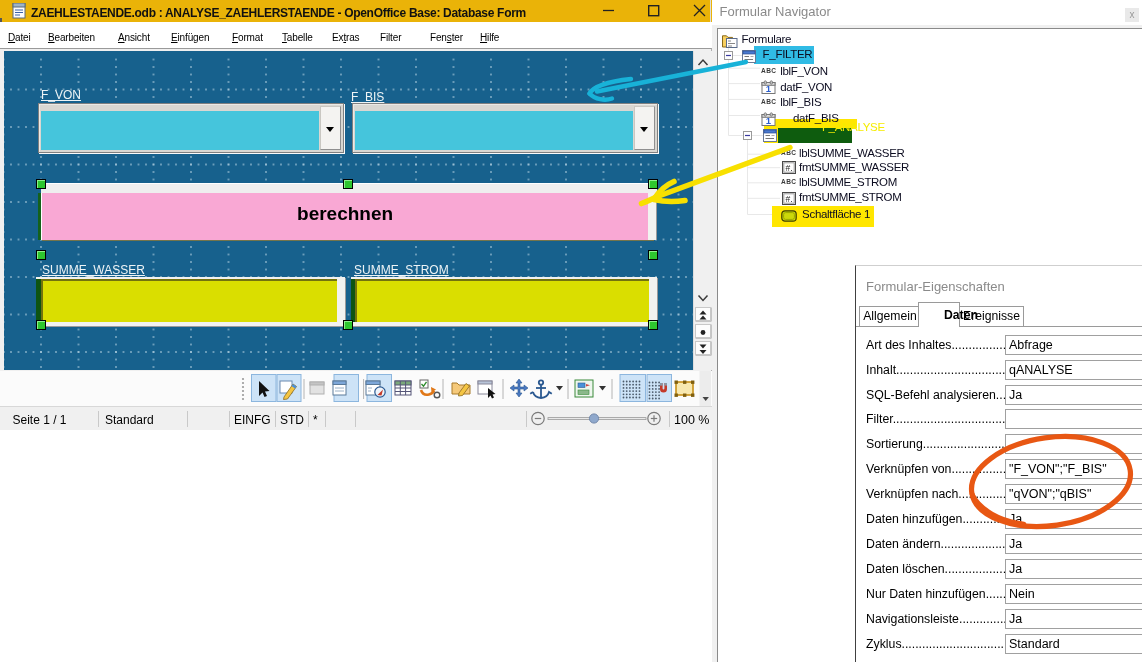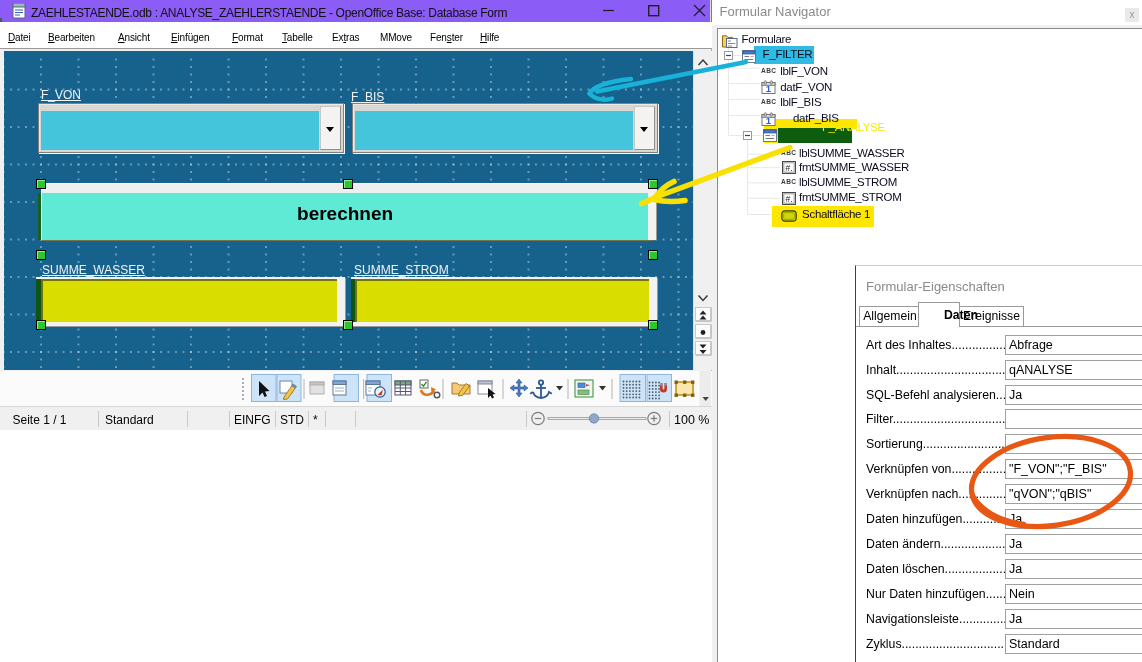--- a/index.html
+++ b/index.html
@@ -1,20 +1,20 @@
 <!DOCTYPE html>
 <html><head>
 <meta charset="utf-8">
 <style>
   html,body{margin:0;padding:0;}
   body{width:1142px;height:662px;overflow:hidden;font-family:"Liberation Sans",sans-serif;background:#fff;position:relative;}
   .abs{position:absolute;}
   
   #mainwin{left:0;top:0;width:712px;height:430px;background:#fff;}
-  #titlebar{left:0;top:0;width:712px;height:22px;background:#8b5cf6;}
+  #titlebar{left:0;top:0;width:712px;height:22px;background:#eab308;font-weight:bold;}
   #title-ico{left:12px;top:3px;width:15px;height:16px;}
   #title-text{left:31px;top:5.5px;font-size:12px;letter-spacing:-0.3px;color:#111;white-space:nowrap;}
   .winbtn{top:0px;height:22px;width:30px;text-align:center;color:#222;}
   #menubar{left:0;top:22px;width:712px;height:26px;background:#fff;}
   .mi{position:absolute;top:10px;font-size:10px;letter-spacing:-0.15px;color:#000;white-space:nowrap;}
   
   #viewport{left:0px;top:48px;width:711px;height:380px;background:#f0f0f0;border-top:1px solid #9a9a9a;border-bottom:1px solid #9a9a9a;border-right:1px solid #b0b0b0;}
   #canvas{left:4px;top:2px;width:689px;height:319px;background:#17618d;}
   #canvas:before{content:"";position:absolute;left:0;top:3.5px;right:0;bottom:0;
      background-image:
@@ -29,21 +29,21 @@
   .combo .fill{position:absolute;left:2px;top:7px;right:24px;bottom:2px;background:#45c5dc;}
   .combo .btn{position:absolute;right:2px;top:2px;width:19px;bottom:2px;background:#f4f3f1;border:1px solid #c9c7c2;border-right-color:#8f8f8f;border-bottom-color:#8f8f8f;}
   .combo .btn:after{content:"";position:absolute;left:5px;top:19.5px;border:4px solid transparent;border-top:5px solid #000;}
   
   #btn{left:34px;top:131.7px;width:618.5px;height:58px;}
   #btn .tband{position:absolute;left:3px;top:0;right:0;height:10px;background:#efefef;border-top:1.5px solid #fff;box-sizing:border-box;}
   #btn .dgl{position:absolute;left:0.3px;top:10px;width:2.7px;height:47px;background:#14611c;}
   #btn .wl{position:absolute;left:3px;top:10px;width:1.2px;height:47px;background:#fff;}
   #btn .rband{position:absolute;left:610px;top:10px;right:0;height:47px;background:#f2f2f0;border-right:1.5px solid #9a9a9a;box-sizing:border-box;}
   #btn .shadow{position:absolute;left:4px;top:57px;width:612px;height:1.2px;background:#74744a;}
-  #btnface{left:4.2px;top:10px;width:605.8px;height:47px;background:#5eead4;color:#000;
+  #btnface{left:4.2px;top:10px;width:605.8px;height:47px;background:#f9a8d4;color:#000;
      font-weight:bold;font-size:19px;text-align:center;line-height:42px;}
   
   .field{position:absolute;height:49px;background:#f2f2f0;box-shadow:1px 1px 0 #9a9a9a;}
   .field .face{position:absolute;left:4.5px;top:1.5px;right:8px;bottom:4px;background:#dade00;border-left:2px solid #72720f;border-top:2px solid #72720f;}
   .field .dg{position:absolute;left:0;top:1.5px;width:4.5px;bottom:4px;background:#0e5412;}
   .hd{position:absolute;width:8px;height:8px;background:#2ec62e;border:1px solid #000;box-shadow:inset 1px 1px 0 #8cf08c;}
   
   #vsb{left:693px;top:2px;width:18px;height:319px;background:#f0f0f0;border-left:1px solid #dedede;}
   .sbtn{position:absolute;left:1px;width:16px;height:14px;color:#333;text-align:center;}
   .sb3d{background:#fdfdfd;border:1px solid #c8c8c8;width:14px;height:12px;box-shadow:0.5px 0.5px 0 #9a9a9a;}
@@ -96,21 +96,21 @@
   <div class="abs" style="left:0;top:18px;width:2px;height:412px;background:#555;"></div>
   <div class="abs" style="left:710px;top:0;width:1px;height:48px;background:#dcdcdc;"></div>
   <div class="abs" id="menubar">
     <div class="mi" style="left:8px;"><u>D</u>atei</div>
     <div class="mi" style="left:48px;"><u>B</u>earbeiten</div>
     <div class="mi" style="left:118px;"><u>A</u>nsicht</div>
     <div class="mi" style="left:171px;"><u>E</u>infügen</div>
     <div class="mi" style="left:232px;"><u>F</u>ormat</div>
     <div class="mi" style="left:282px;"><u>T</u>abelle</div>
     <div class="mi" style="left:332px;">Ex<u>t</u>ras</div>
-    <div class="mi" style="left:380px;">MMove</div>
+    <div class="mi" style="left:380px;">Filter</div>
     <div class="mi" style="left:430px;text-align:right;">Fen<u>s</u>ter</div>
     <div class="mi" style="left:480px;"><u>H</u>ilfe</div>
   </div>
   <div class="abs" id="viewport">
     <div class="abs" id="canvas">
 
       <div class="lbl" style="left:37px;top:37px;">F_VON</div>
       <div class="lbl" style="left:347px;top:39px;text-align:right;">F_BIS</div>
       <div class="lbl" style="left:38px;top:212px;">SUMME_WASSER</div>
       <div class="lbl" style="left:350px;top:212px;">SUMME_STROM</div>

